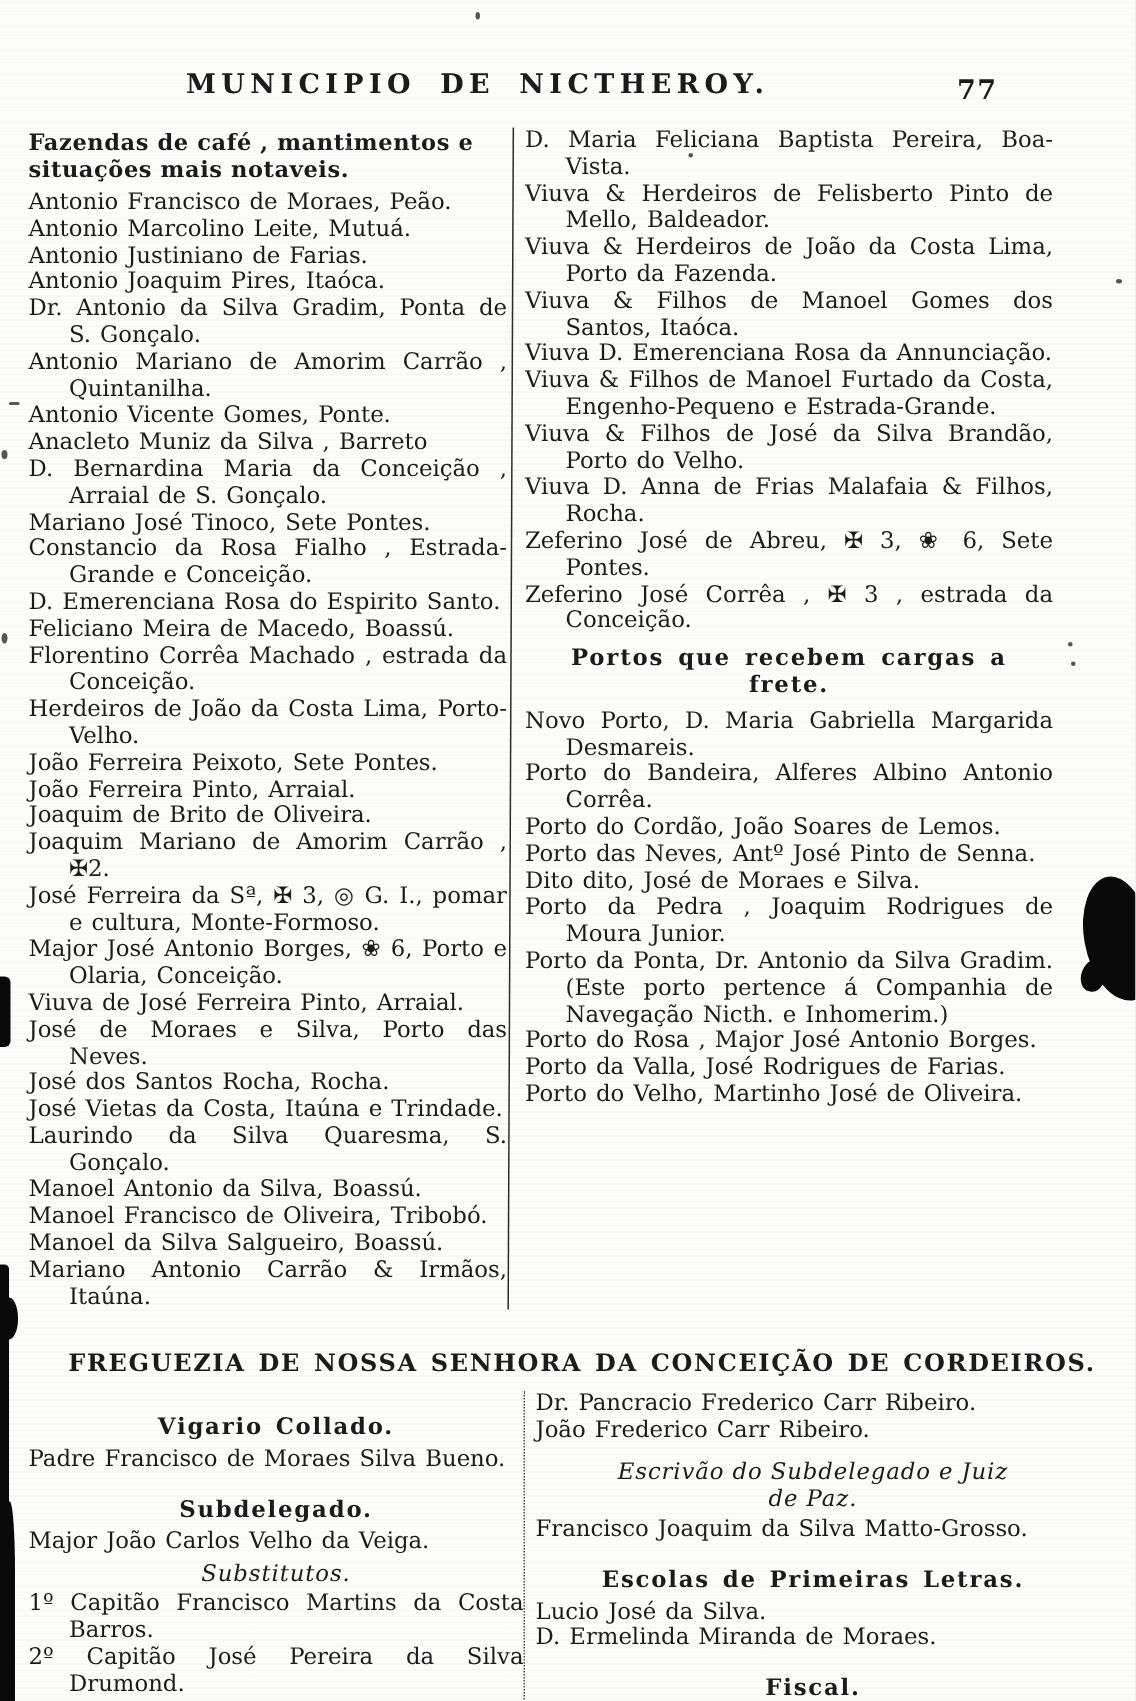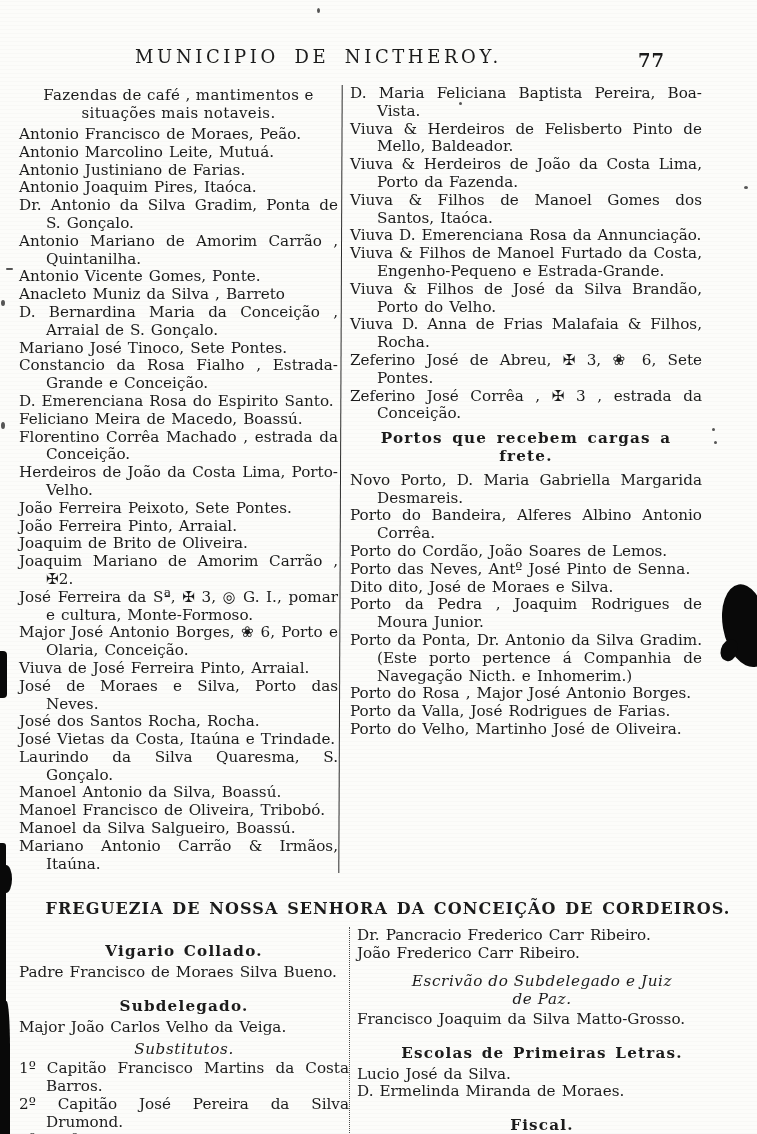--- a/index.html
+++ b/index.html
@@ -11,21 +11,21 @@
     background-image:repeating-linear-gradient(0deg, rgba(0,0,0,0.015) 0 1px, transparent 1px 4px);
     overflow:hidden;
     font-family:"DejaVu Serif","Liberation Serif",serif;
     color:#1b1b1b;
     -webkit-font-smoothing:antialiased;
   }
   
   .header{position:relative;margin-top:46px;height:28px;}
   .header .title{
     position:absolute;left:0;right:120px;text-align:center;
-    font-weight:normal;font-size:18px;letter-spacing:0.2em;word-spacing:0.35em;
+    font-weight:bold;font-size:18px;letter-spacing:0.2em;word-spacing:0.35em;
   }
   .header .pageno{
     position:absolute;right:92px;top:4px;font-weight:bold;font-size:18px;letter-spacing:1px;
   }
   
   .cols{display:flex;align-items:stretch;}
   .cols.top{margin-top:11px;}
   .cols.bottom{margin-top:9px;}
   .col{font-size:15.2px;line-height:17.8px;}
   .col.l1{width:319px;padding-left:19px;box-sizing:content-box;}
@@ -35,21 +35,21 @@
   .divider{width:0;border-left:1.7px solid #2c2c2c;margin-left:2px;transform:rotate(0.25deg);}
   .divider2{width:0;border-left:1px dotted #4a4a4a;margin-left:0;}
   
   p{margin:0;}
   .entry{
     padding-left:27px;text-indent:-27px;
     text-align:justify;
     word-spacing:0.08em;
   }
   .colhead{
-    text-align:center;font-weight:normal;font-size:15px;line-height:18px;
+    font-weight:bold;font-size:15px;line-height:18px;
     letter-spacing:0.4px;margin:1px 0 4px;
   }
   .subhead{
     text-align:center;font-weight:bold;letter-spacing:1.2px;word-spacing:3px;
     margin:7px 0 6px;
   }
   .bhead{
     text-align:center;font-weight:bold;letter-spacing:1.2px;word-spacing:2px;
     margin:16px 0 3px;
   }

